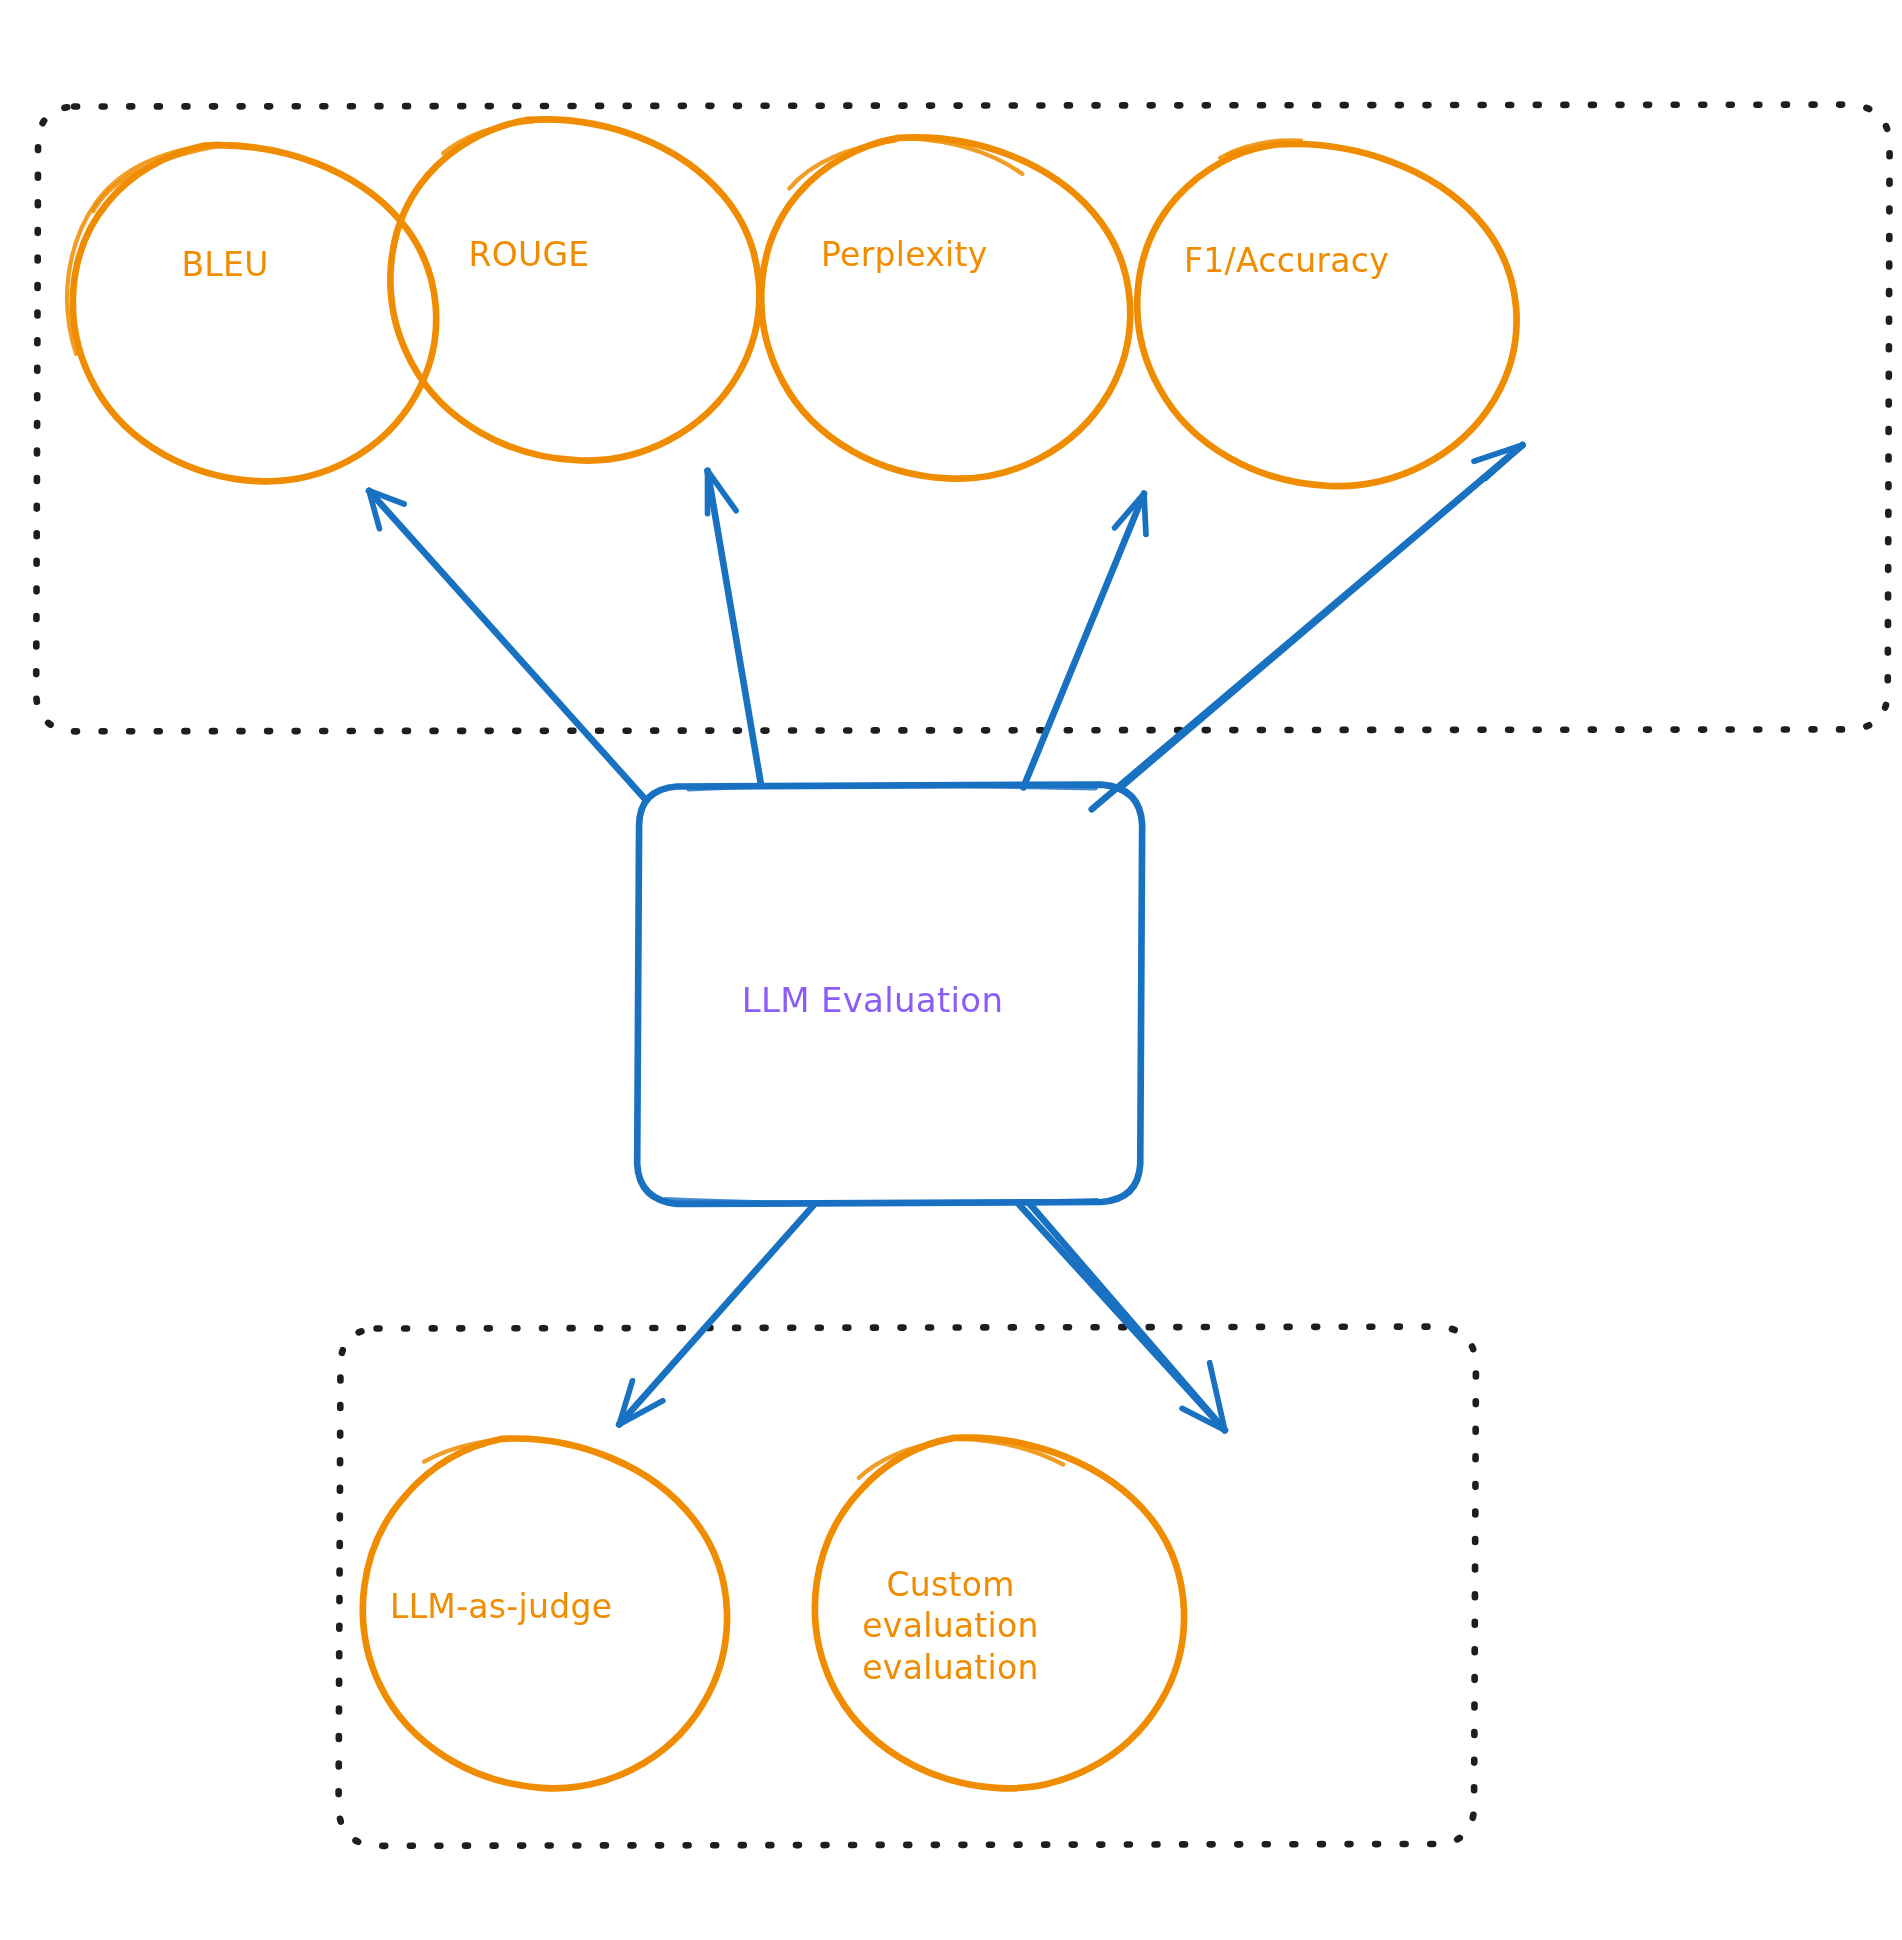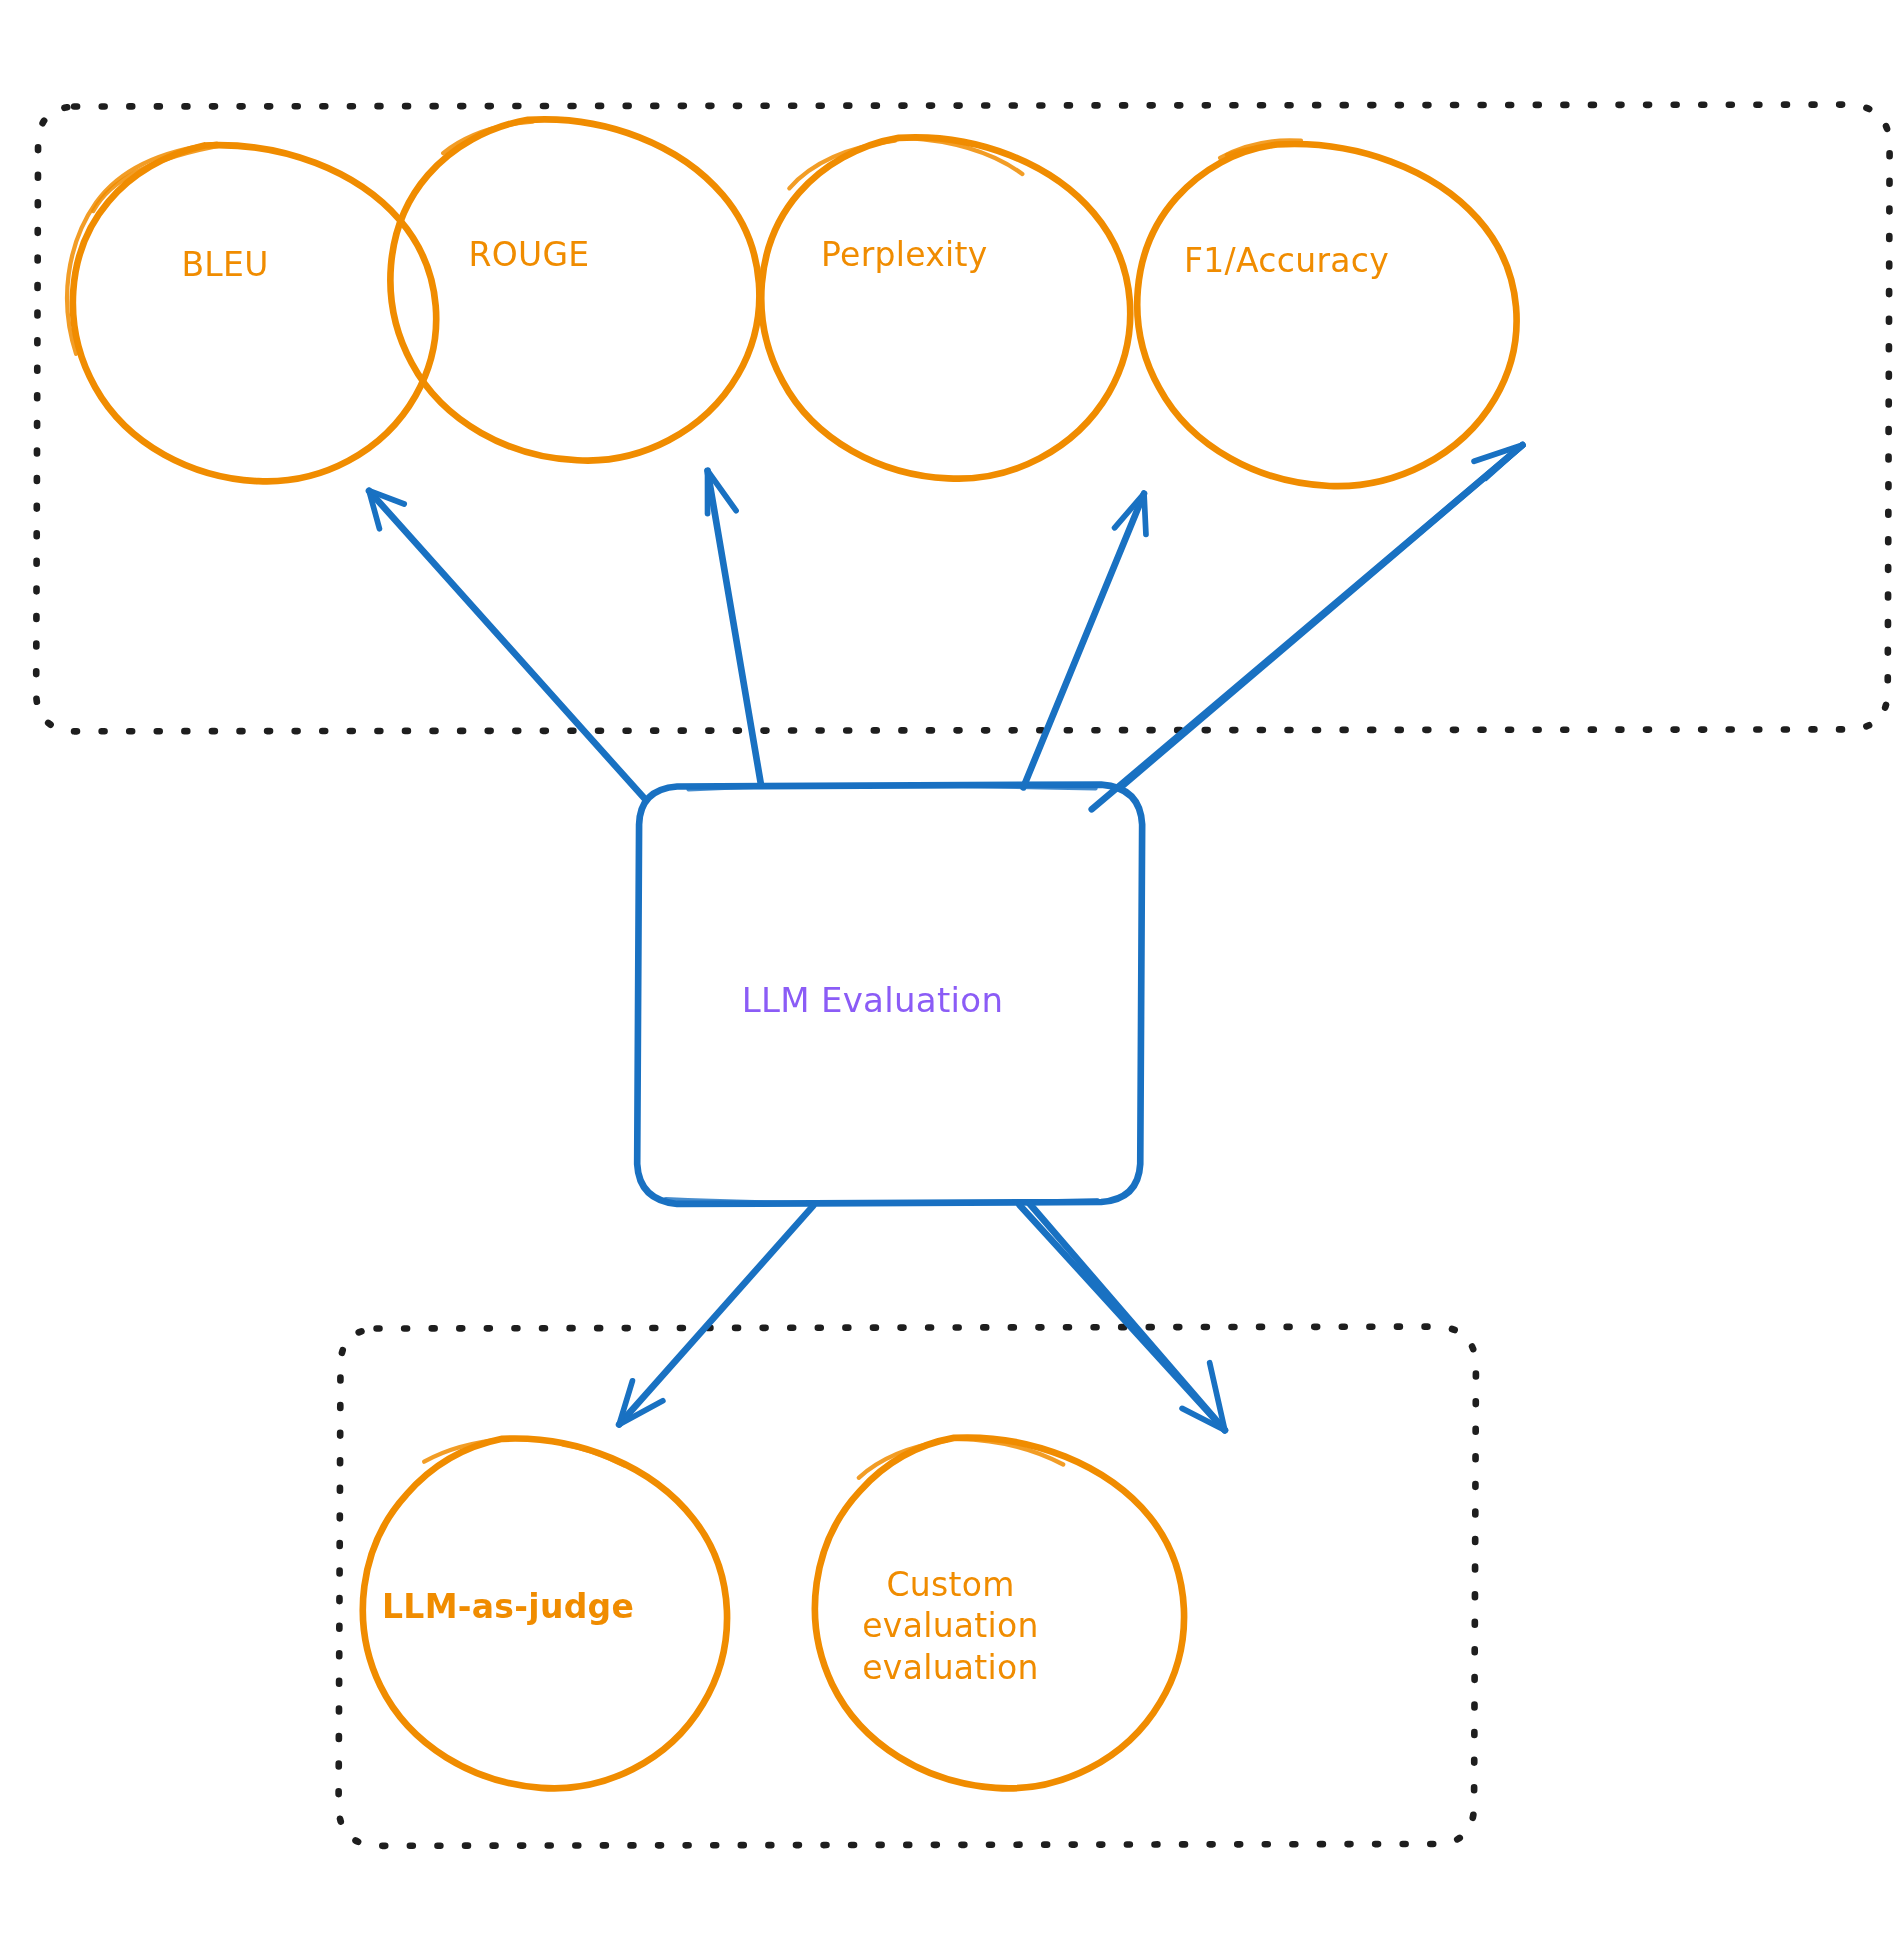--- a/index.html
+++ b/index.html
@@ -189,20 +189,20 @@
   <div class="label-text node-label" style="left:149px; top:244px; width:152px;">BLEU</div>
 
   <div class="label-text node-label" style="left:468px; top:234px; width:122px;">ROUGE</div>
 
   <div class="label-text node-label" style="left:821px; top:234px; width:164px;">Perplexity</div>
 
   <div class="label-text node-label" style="left:1184px; top:240px; width:193px;">F1/Accuracy</div>
 
   <div class="label-text node-label" style="left:380px; top:1206px; width:0px;"></div>
 
-  <div class="label-text node-label" style="left:382px; top:1586px; width:211px;font-weight:bold;">LLM-as-judge</div>
+  <div class="label-text node-label" style="left:390px; top:1586px; width:211px;">LLM-as-judge</div>
 
   <div class="label-text node-label" style="left:861px; top:1564px; width:179px;"><div>Custom</div><div>evaluation</div><div>evaluation</div></div>
 
   <div class="label-text center-label" style="left:730px; top:979px; width:285px;">LLM Evaluation</div>
 
 </div>
 
 
 </body></html>

